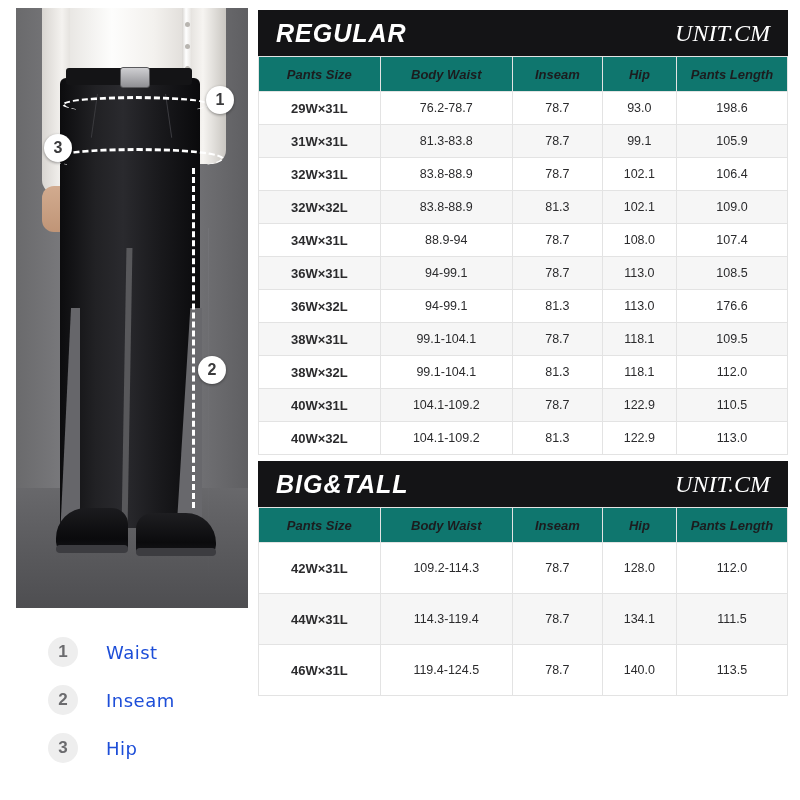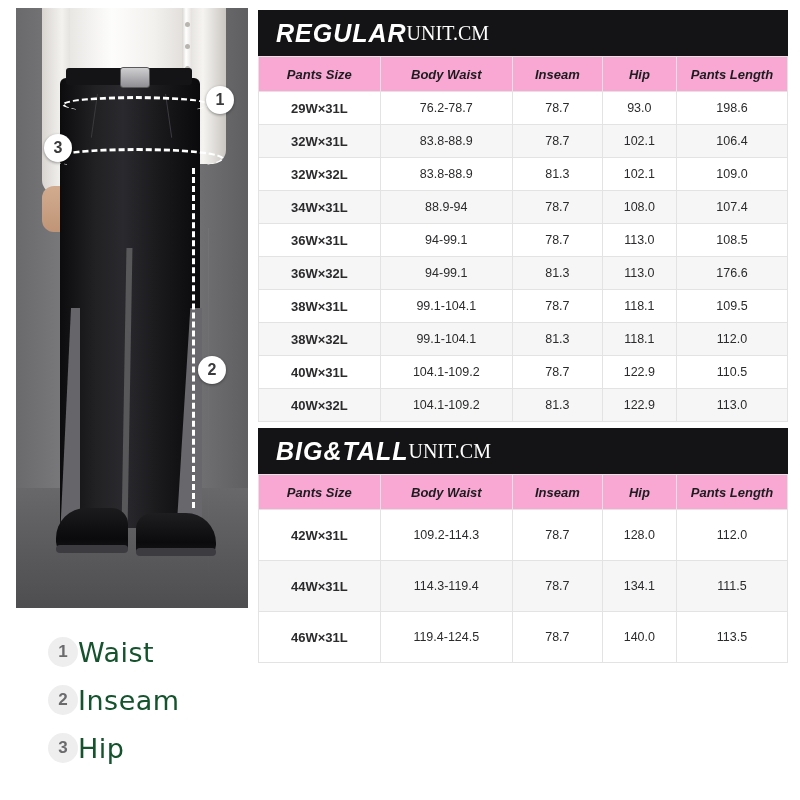--- a/index.html
+++ b/index.html
@@ -284,73 +284,76 @@
     background: #eeeeee;
     color: #6b6b6e;
     font-size: 17px;
     font-weight: bold;
     display: flex;
     align-items: center;
     justify-content: center;
     flex: 0 0 30px;
   }
   .legend-label {
-    font-size: 27px;
-    color: #14532d;
+    margin-left: 28px;
+    font-size: 18px;
+    color: #1d4ed8;
     font-family: "DejaVu Sans", sans-serif;
     letter-spacing: 0.5px;
   }
 
   
   .right-panel {
     width: 542px;
     flex: 0 0 542px;
     padding: 10px 12px 0 0;
     box-sizing: border-box;
   }
   .table-block { margin-bottom: 6px; }
   .table-header {
     background: #141416;
     color: #ffffff;
     height: 46px;
     display: flex;
     align-items: center;
-    justify-content: flex-start;
+    justify-content: space-between;
     padding: 0 18px;
     box-sizing: border-box;
+    gap: 29px;
   }
   .table-title {
     font-size: 25px;
     font-weight: bold;
     font-style: italic;
     letter-spacing: 1px;
     font-family: "Liberation Sans", sans-serif;
   }
   .table-unit {
-    font-size: 20px;
+    font-size: 24px;
+    font-style: italic;
     font-family: "Liberation Serif", serif;
   }
   table {
     width: 100%;
     border-collapse: collapse;
     table-layout: fixed;
   }
   th, td {
     border: 1px solid #e3e3e3;
     text-align: center;
     font-size: 12.5px;
     color: #2b2b2d;
     font-family: "Liberation Sans", sans-serif;
   }
   thead th {
     height: 32px;
     font-weight: bold;
     font-style: italic;
     font-size: 13px;
-    background: #f9a8d4;
+    background: #0f766e;
     color: #1c1c1e;
   }
   tbody td { height: 30px; }
   tbody tr:nth-child(even) td { background: #f6f6f6; }
   tbody td.size-cell {
     font-weight: bold;
     font-size: 13px;
   }
   .bigtall tbody td { height: 48px; }
   col.c1 { width: 23%; }
@@ -447,20 +450,27 @@
         </thead>
         <tbody>
             <tr>
               <td class="size-cell">29W×31L</td>
               <td>76.2-78.7</td>
               <td>78.7</td>
               <td>93.0</td>
               <td>198.6</td>
             </tr>
             <tr>
+              <td class="size-cell">31W×31L</td>
+              <td>81.3-83.8</td>
+              <td>78.7</td>
+              <td>99.1</td>
+              <td>105.9</td>
+            </tr>
+            <tr>
               <td class="size-cell">32W×31L</td>
               <td>83.8-88.9</td>
               <td>78.7</td>
               <td>102.1</td>
               <td>106.4</td>
             </tr>
             <tr>
               <td class="size-cell">32W×32L</td>
               <td>83.8-88.9</td>
               <td>81.3</td>

